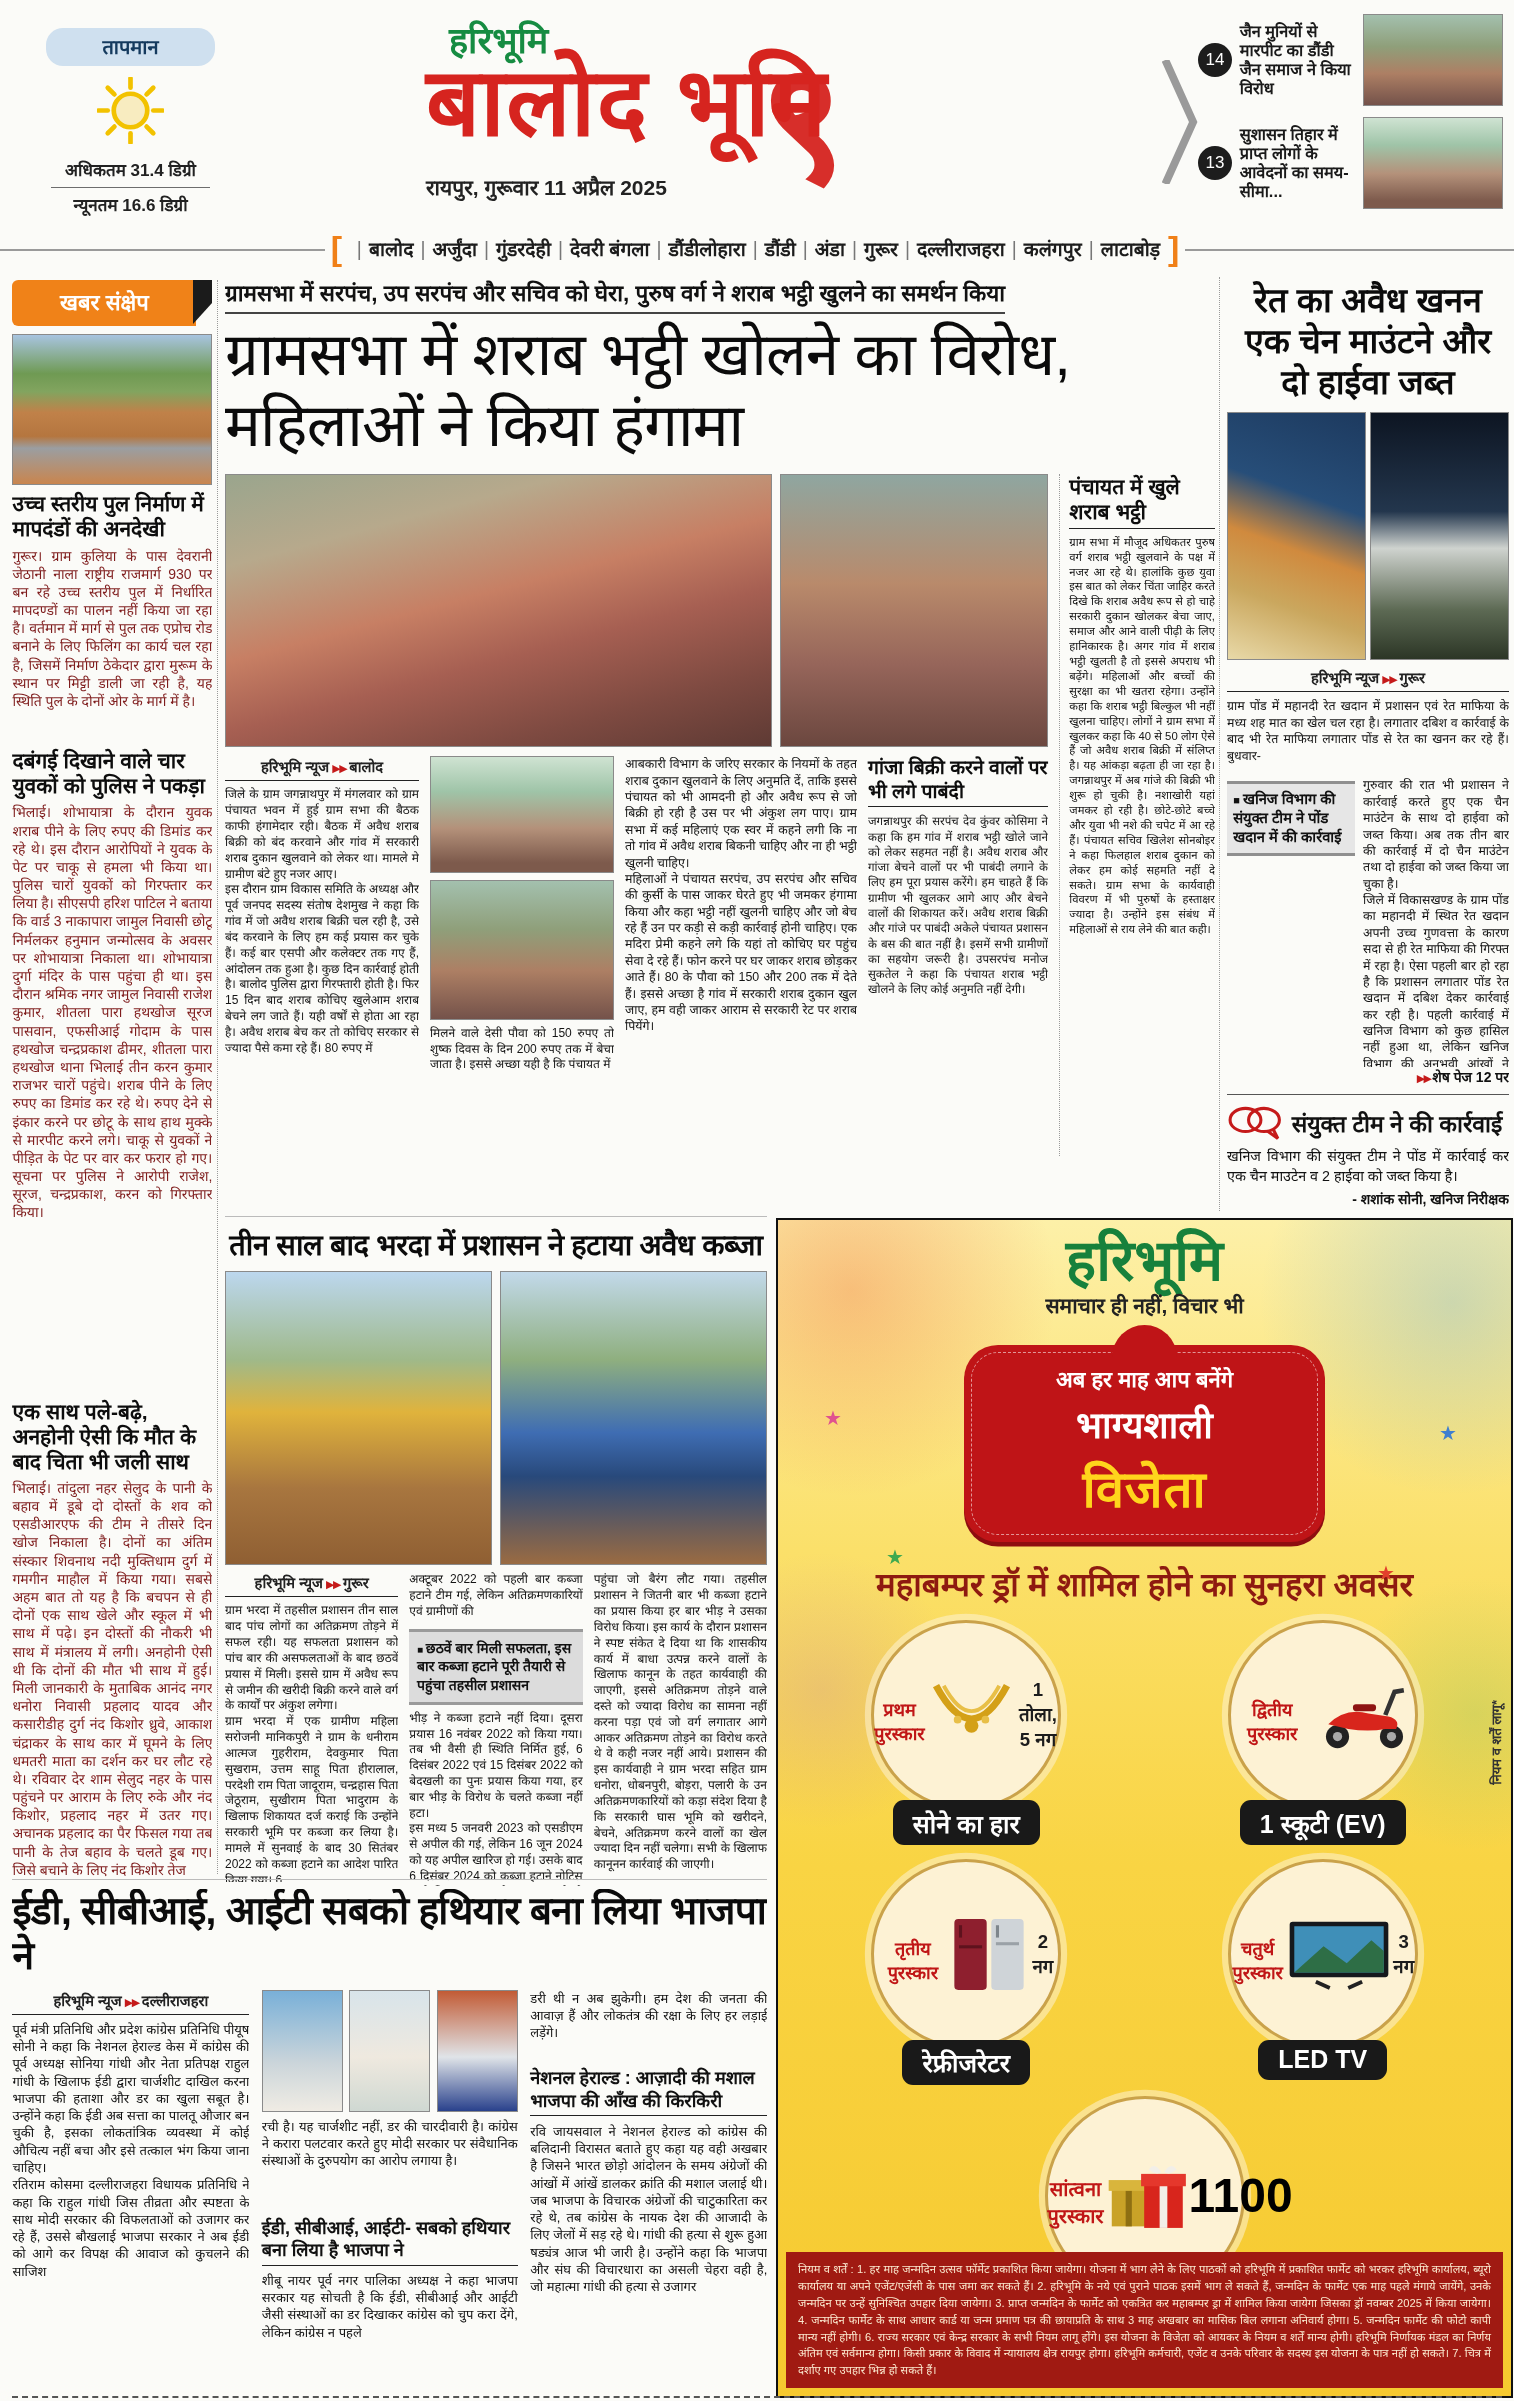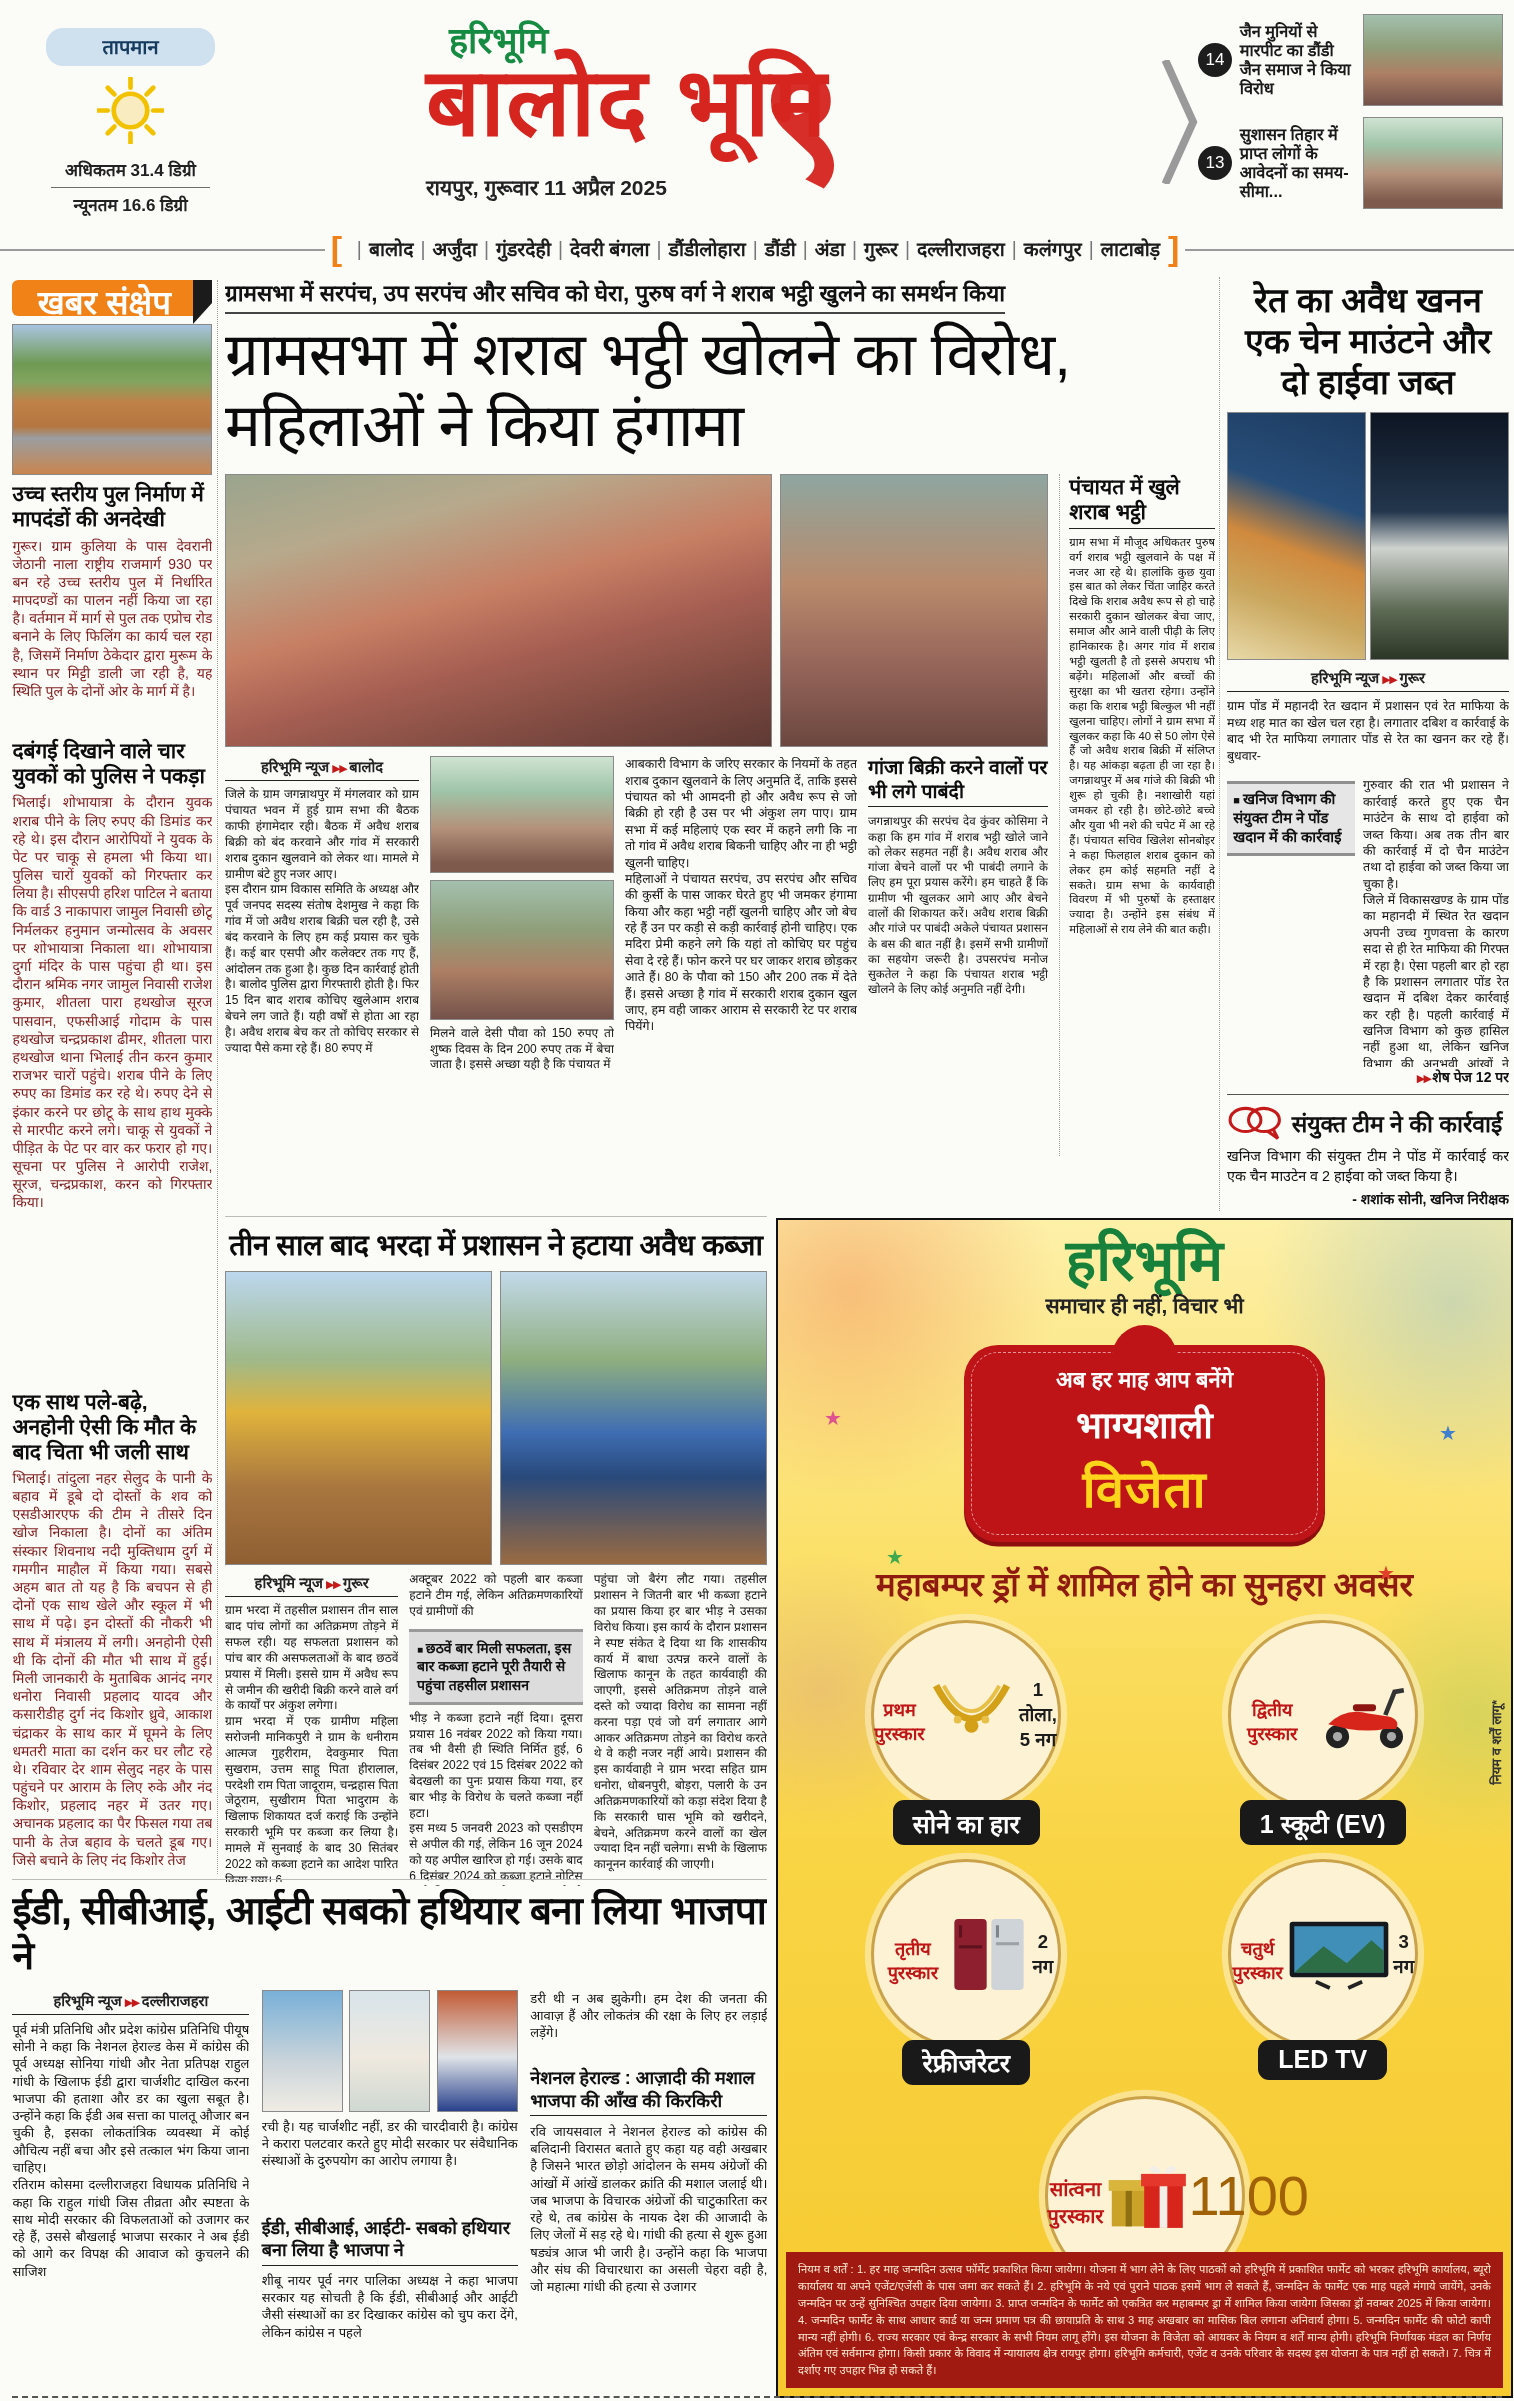--- a/index.html
+++ b/index.html
@@ -28,22 +28,22 @@
   .brief-item{display:flex;align-items:center;gap:7.7px;margin-bottom:11px;}
   .brief-num{width:34px;height:34px;border-radius:50%;background:#1d1d1d;color:#fff;font-size:17px;
              display:flex;align-items:center;justify-content:center;flex:0 0 34px;}
   .brief-txt{font-size:16.3px;font-weight:bold;line-height:1.18;width:116px;color:#1a1a1a;}
   
   .navbar{background:#fbfbf8;display:flex;align-items:center;justify-content:center;font-size:19.4px;font-weight:800;}
   .bracket{color:#f08018;font-size:34px;font-weight:800;margin:0 7.7px;line-height:0.8;}
   .town{white-space:nowrap;color:#1c1c1c;}
   .town:not(:first-child)::before{content:"|";color:#777;font-weight:400;margin:0 7px;}
   
-  .banner{background:#f08218;color:#fff;font-size:33px;font-weight:800;text-align:center;
-          height:36px;line-height:45px;border-radius:6.2px 0 0 6.2px;position:relative;width:92%;}
+  .banner{background:#f08218;color:#fff;font-size:22px;font-weight:800;text-align:center;
+          height:46px;line-height:45px;border-radius:6.2px 0 0 6.2px;position:relative;width:92%;}
   .banner::after{content:"";position:absolute;right:-17px;top:0;border-left:20px solid #1b1b1b;
           border-top:22.5px solid #1b1b1b;border-bottom:22.5px solid transparent;border-right:0;}
   .lhead{font-size:21px;font-weight:800;line-height:1.18;margin:7.7px 0 4.6px;color:#0d0d0d;}
   .lbody{font-size:14px;line-height:1.3;text-align:justify;overflow:hidden;color:#7f1d1d;}
   
   .kicker{display:inline-block;font-size:22.5px;font-weight:800;border-bottom:2.3px solid #444;
           padding-bottom:3.9px;color:#111;}
   .mainhead{font-size:60px;font-weight:400;line-height:1.18;letter-spacing:-0.8px;margin-top:6.2px;color:#0b0b0b;}
   .subhead{font-size:19.4px;font-weight:800;line-height:1.2;border-bottom:1.5px solid #222;
            padding-bottom:3.1px;margin-bottom:6.2px;color:#0d0d0d;}
@@ -86,21 +86,21 @@
   .badge-l2{font-size:37px;font-weight:800;color:#fff;margin-top:4.6px;}
   .badge-l3{font-size:51px;font-weight:900;color:#ffd51c;margin-top:3.1px;letter-spacing:0.8px;}
   .ad-head{font-size:33px;font-weight:800;color:#8e1a10;margin-top:18.6px;}
   .prize-grid{width:682px;margin:14px auto 0;display:grid;grid-template-columns:1fr 1fr;gap:14px 31px;}
   .frame{width:184px;height:184px;margin:0 auto;background:#fdf2d4;border:3.1px solid #caa24a;border-radius:50%;
          box-shadow:0 0 0 6.2px rgba(253,242,212,.55);display:flex;flex-direction:row;align-items:center;justify-content:flex-start;}
   .p-label{font-size:18px;font-weight:800;color:#c01616;margin-top:12.4px;}
   .p-qty{font-size:18.6px;font-weight:800;color:#1c1c1c;min-height:23px;}
   .pill{display:inline-block;background:#191919;color:#fff;font-size:25px;font-weight:800;
         padding:5.4px 20px;border-radius:11px;margin-top:-9.3px;position:relative;}
-  .amount{font-size:56px;font-weight:400;color:#a16207;line-height:1;}
+  .amount{font-size:48px;font-weight:700;color:#000000;line-height:1;}
   .side-note{position:absolute;right:4.6px;top:480px;writing-mode:vertical-rl;transform:rotate(180deg);
         font-size:13px;font-weight:800;color:#333;}
   .terms{position:absolute;left:7.7px;right:7.7px;bottom:7.7px;background:#a01a12;color:#fbe9cf;
         font-size:11.2px;line-height:1.5;padding:9.3px 12.4px;text-align:justify;}
   .star{position:absolute;font-size:20px;}
   .star::before{content:"★";}
   
   .ph-road{background:linear-gradient(180deg,#a8c4e0 0%,#6f9a53 26%,#82a45f 38%,#c08149 52%,#b5763f 68%,#9b9ea1 76%,#c9854e 100%);}
   .ph-crowd-wide{background:linear-gradient(165deg,#9aa58d 0%,#b7a98c 22%,#c77f64 45%,#a65f52 62%,#7e4a41 82%,#5e3a34 100%);}
   .ph-crowd-right{background:linear-gradient(180deg,#8fa6a0 0%,#b98a6b 40%,#96655a 70%,#6b473f 100%);}

